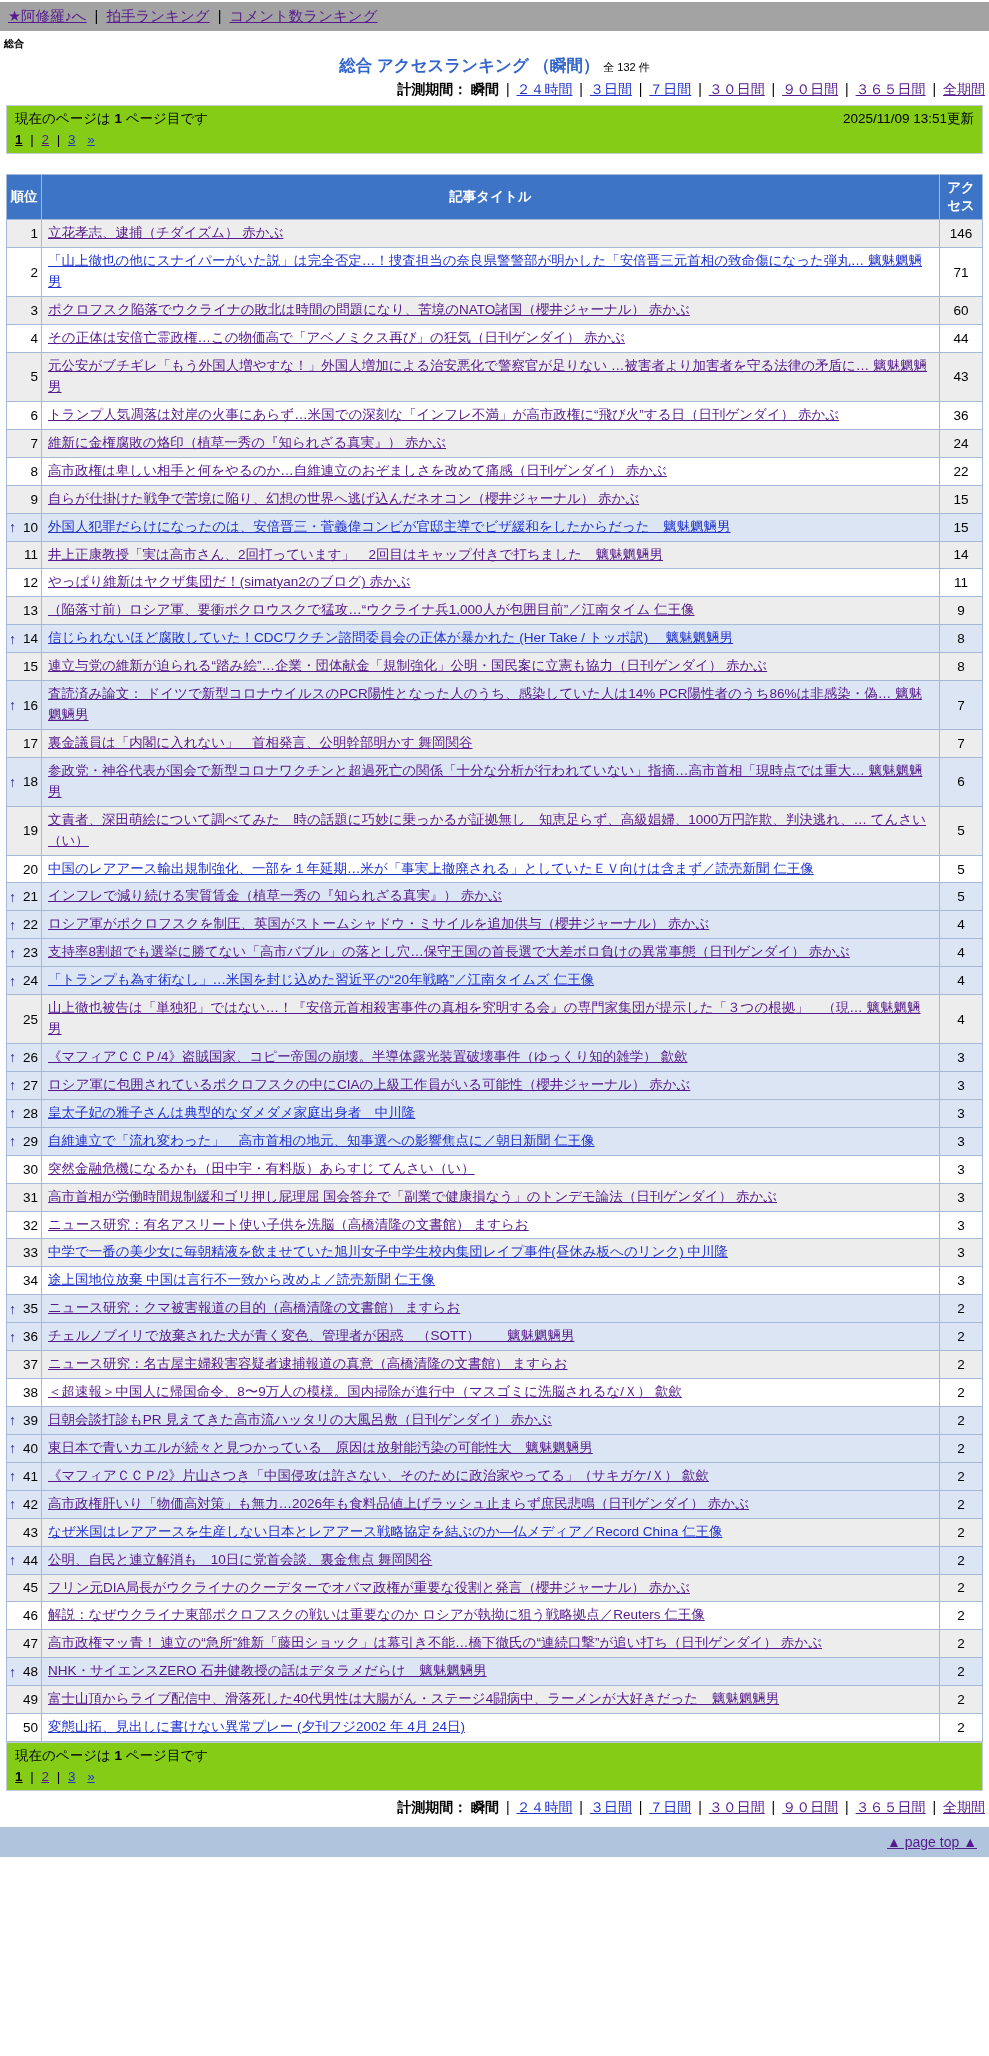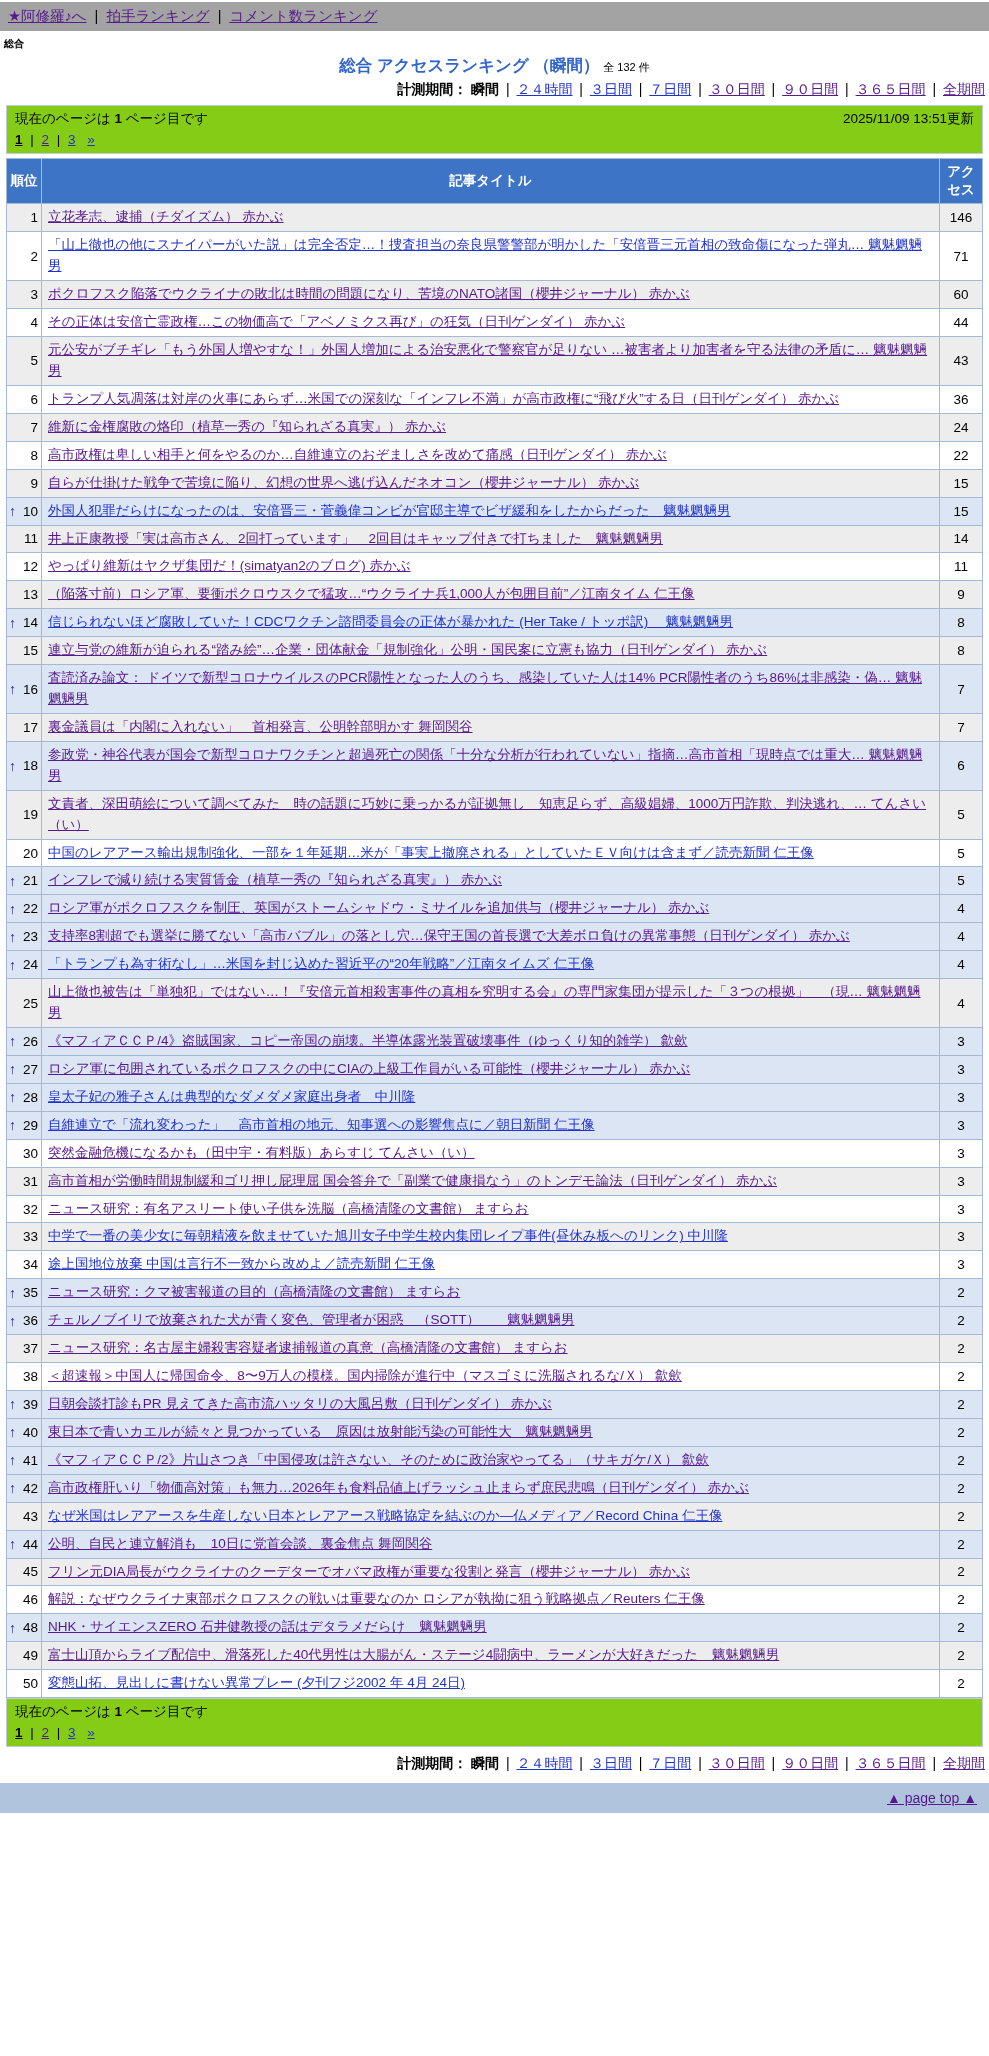--- a/index.html
+++ b/index.html
@@ -28,21 +28,21 @@
   .infobox .pagenum{font-weight:bold;}
   .pagination{margin-top:4px;}
   .pagination .cur{font-weight:bold;text-decoration:underline;color:#000;margin-right:2px;}
   .pagination a{text-decoration:underline;margin:0 2px;}
   .pagination .sep{margin:0 2px;}
 
   a.lnk-new{color:#2233cc;}
   a.lnk-vis{color:#551a8b;}
 
   
-  table.ranking{border-collapse:collapse;margin:4px 6px 0 6px;width:977px;table-layout:fixed;}
+  table.ranking{border-collapse:collapse;margin:20px 6px 0 6px;width:977px;table-layout:fixed;}
   table.ranking th,table.ranking td{border:1px solid #a4b9d6;vertical-align:middle;}
   th.h-rank{width:30px;}
   th.h-access{width:38px;}
   table.ranking th{background:#3d74c6;color:#fff;font-weight:bold;font-size:13.5px;padding:4px 2px;word-break:break-all;line-height:1.35;}
   td.rank-cell{text-align:right;padding:3px 3px 3px 2px;position:relative;white-space:nowrap;}
   td.rank-cell .up-arrow{position:absolute;left:2px;top:50%;transform:translateY(-50%);color:#22229a;font-weight:bold;font-size:14px;}
   td.title-cell{padding:3px 6px;line-height:1.55;}
   td.title-cell a{text-decoration:underline;}
   td.count-cell{text-align:center;padding:3px 2px;}
   tr.row-odd td{background:#ededed;}
@@ -311,20 +311,25 @@
       <tr class="row-odd">
         <td class="rank-cell"><span class="rank-num">45</span></td>
         <td class="title-cell"><a class="lnk-vis" href="#">フリン元DIA局長がウクライナのクーデターでオバマ政権が重要な役割と発言（櫻井ジャーナル） 赤かぶ</a></td>
         <td class="count-cell">2</td>
       </tr>
       <tr class="row-even">
         <td class="rank-cell"><span class="rank-num">46</span></td>
         <td class="title-cell"><a class="lnk-vis" href="#">解説：なぜウクライナ東部ポクロフスクの戦いは重要なのか ロシアが執拗に狙う戦略拠点／Reuters 仁王像</a></td>
         <td class="count-cell">2</td>
       </tr>
+      <tr class="row-odd">
+        <td class="rank-cell"><span class="rank-num">47</span></td>
+        <td class="title-cell"><a class="lnk-vis" href="#">高市政権マッ青！ 連立の“急所”維新「藤田ショック」は幕引き不能…橋下徹氏の“連続口撃”が追い打ち（日刊ゲンダイ） 赤かぶ</a></td>
+        <td class="count-cell">2</td>
+      </tr>
       <tr class="row-up">
         <td class="rank-cell"><span class="up-arrow">↑</span><span class="rank-num">48</span></td>
         <td class="title-cell"><a class="lnk-vis" href="#">NHK・サイエンスZERO 石井健教授の話はデタラメだらけ　魑魅魍魎男</a></td>
         <td class="count-cell">2</td>
       </tr>
       <tr class="row-odd">
         <td class="rank-cell"><span class="rank-num">49</span></td>
         <td class="title-cell"><a class="lnk-vis" href="#">富士山頂からライブ配信中、滑落死した40代男性は大腸がん・ステージ4闘病中、ラーメンが大好きだった　魑魅魍魎男</a></td>
         <td class="count-cell">2</td>
       </tr>

